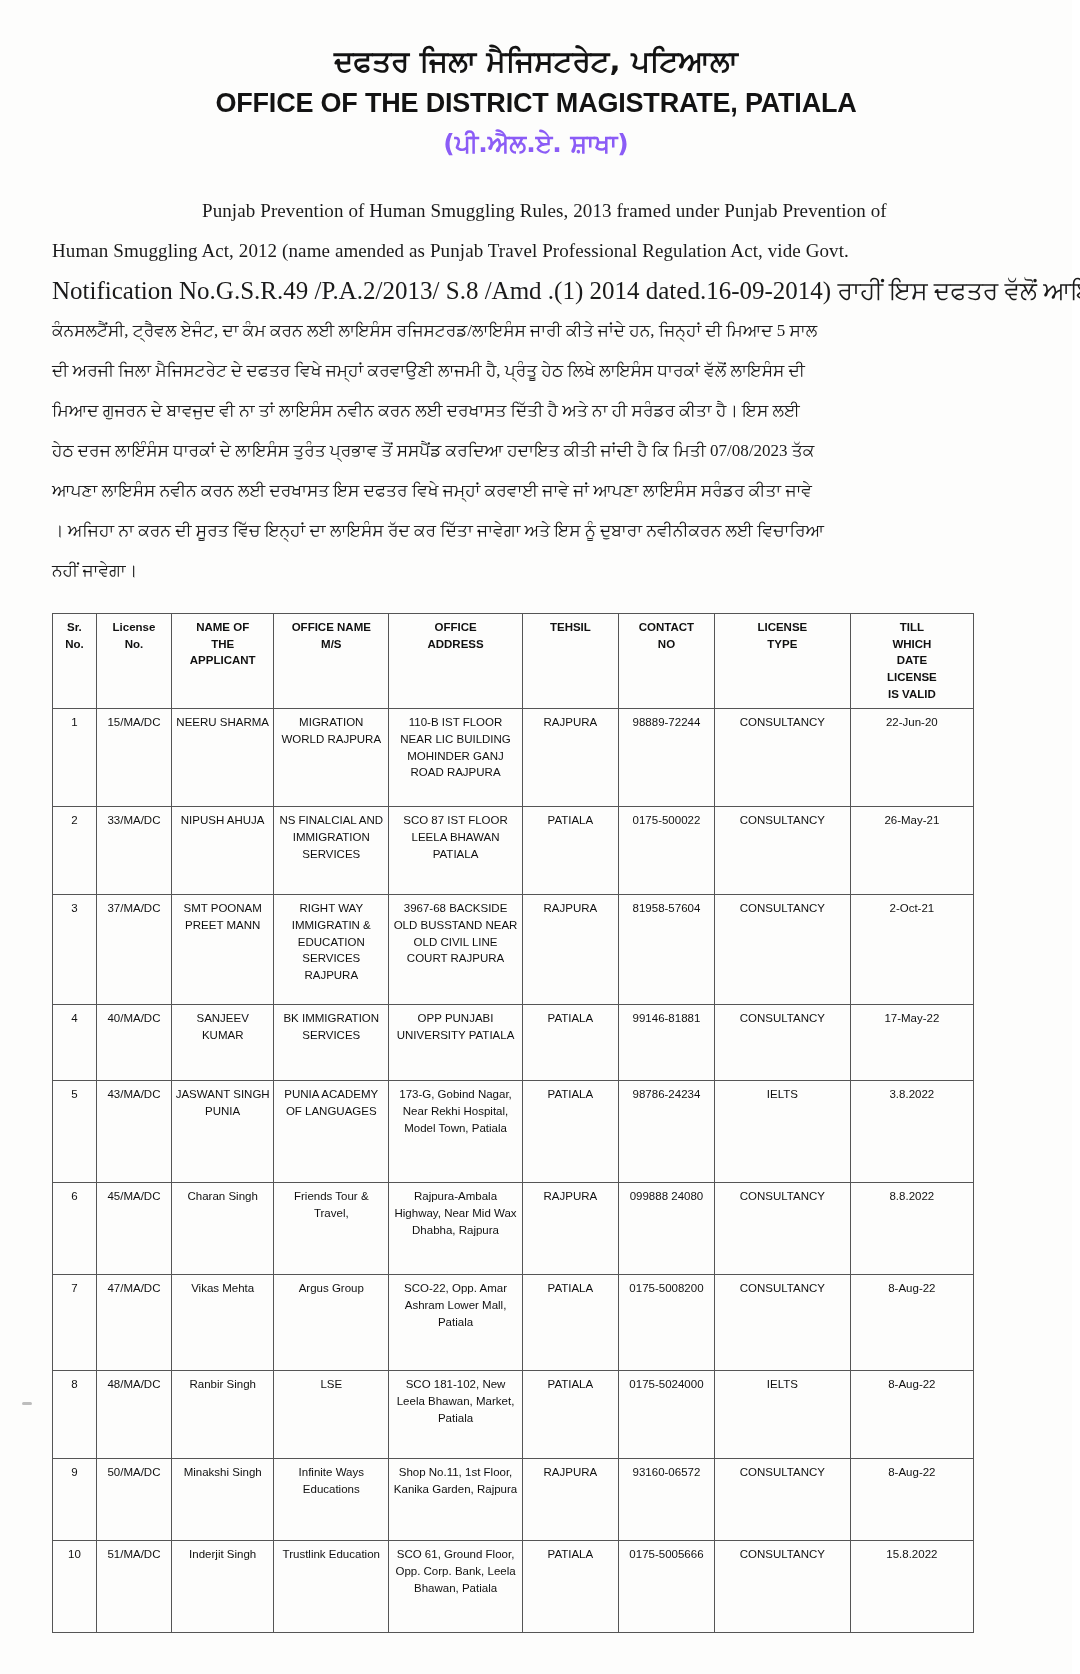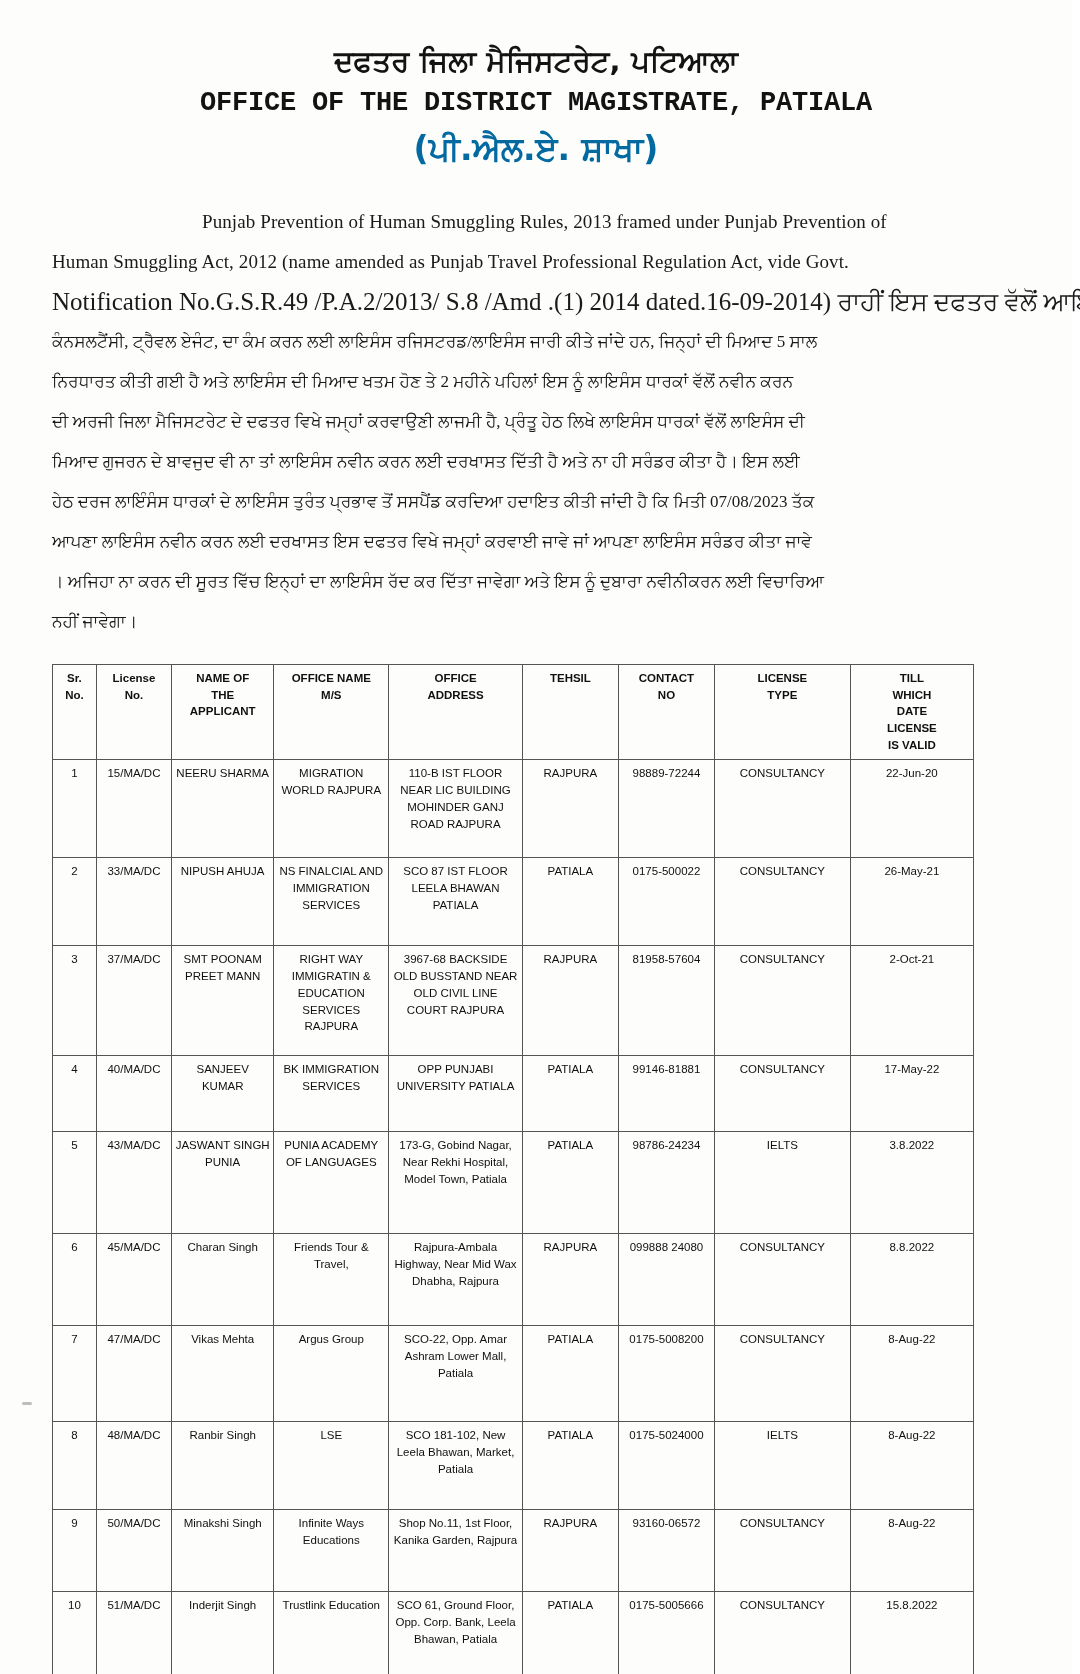--- a/index.html
+++ b/index.html
@@ -30,35 +30,35 @@
   }
   .title-gurmukhi {
     font-family: "DejaVu Sans", sans-serif;
     font-size: 29px;
     font-weight: 700;
     line-height: 1.35;
     letter-spacing: 0.2px;
     color: #131313;
   }
   .title-english {
-    font-family: Liberation Mono, monospace;
+    font-family: Liberation Sans, sans-serif;
     font-size: 27px;
     font-weight: 700;
     line-height: 1.4;
     letter-spacing: -0.2px;
     margin-top: 4px;
     color: #131313;
   }
   .title-branch {
     font-family: "DejaVu Sans", sans-serif;
-    font-size: 33px;
+    font-size: 25px;
     font-weight: 700;
     line-height: 1.4;
     margin-top: 3px;
-    color: #0369a1;
+    color: #8b5cf6;
   }
 
   
   .body-block {
     margin: 30px 52px 0 52px;
     text-align: justify;
     color: #1a1a1a;
   }
   .para-line {
     display: block;
@@ -151,21 +151,20 @@
     <div class="title-gurmukhi">ਦਫਤਰ ਜਿਲਾ ਮੈਜਿਸਟਰੇਟ, ਪਟਿਆਲਾ</div>
     <div class="title-english">OFFICE OF THE DISTRICT MAGISTRATE, PATIALA</div>
     <div class="title-branch">(ਪੀ.ਐਲ.ਏ. ਸ਼ਾਖਾ)</div>
   </div>
 
   <div class="body-block">
     <span class="para-line serif indent-first">Punjab Prevention of Human Smuggling Rules, 2013 framed under Punjab Prevention of</span>
     <span class="para-line serif">Human Smuggling Act, 2012 (name amended as Punjab Travel Professional Regulation Act, vide Govt.</span>
     <span class="para-line mixed">Notification No.G.S.R.49 /P.A.2/2013/ S.8 /Amd .(1) 2014 dated.16-09-2014) ਰਾਹੀਂ  ਇਸ ਦਫਤਰ ਵੱਲੋਂ ਆਇਲਟਸ,</span>
     <span class="para-line gur">ਕੰਨਸਲਟੈਂਸੀ, ਟ੍ਰੈਵਲ ਏਜੰਟ, ਦਾ ਕੰਮ ਕਰਨ ਲਈ ਲਾਇਸੰਸ ਰਜਿਸਟਰਡ/ਲਾਇਸੰਸ ਜਾਰੀ ਕੀਤੇ ਜਾਂਦੇ ਹਨ, ਜਿਨ੍ਹਾਂ ਦੀ ਮਿਆਦ 5 ਸਾਲ</span>
-    <span class="para-line gur">ਨਿਰਧਾਰਤ  ਕੀਤੀ ਗਈ ਹੈ ਅਤੇ ਲਾਇਸੰਸ ਦੀ ਮਿਆਦ ਖਤਮ ਹੋਣ ਤੇ 2 ਮਹੀਨੇ ਪਹਿਲਾਂ ਇਸ ਨੂੰ ਲਾਇਸੰਸ ਧਾਰਕਾਂ ਵੱਲੋਂ ਨਵੀਨ ਕਰਨ</span>
     <span class="para-line gur">ਦੀ ਅਰਜੀ ਜਿਲਾ ਮੈਜਿਸਟਰੇਟ ਦੇ ਦਫਤਰ ਵਿਖੇ ਜਮ੍ਹਾਂ ਕਰਵਾਉਣੀ ਲਾਜਮੀ ਹੈ, ਪ੍ਰੰਤੂ ਹੇਠ ਲਿਖੇ ਲਾਇਸੰਸ ਧਾਰਕਾਂ ਵੱਲੋਂ ਲਾਇਸੰਸ ਦੀ</span>
     <span class="para-line gur">ਮਿਆਦ ਗੁਜਰਨ ਦੇ ਬਾਵਜੁਦ ਵੀ ਨਾ ਤਾਂ ਲਾਇਸੰਸ ਨਵੀਨ ਕਰਨ ਲਈ ਦਰਖਾਸਤ ਦਿੱਤੀ ਹੈ ਅਤੇ ਨਾ ਹੀ ਸਰੰਡਰ ਕੀਤਾ ਹੈ। ਇਸ ਲਈ</span>
     <span class="para-line gur">ਹੇਠ ਦਰਜ ਲਾਇੰਸੰਸ ਧਾਰਕਾਂ ਦੇ ਲਾਇਸੰਸ ਤੁਰੰਤ ਪ੍ਰਭਾਵ ਤੋਂ ਸਸਪੈਂਡ ਕਰਦਿਆ ਹਦਾਇਤ ਕੀਤੀ ਜਾਂਦੀ ਹੈ ਕਿ ਮਿਤੀ 07/08/2023 ਤੱਕ</span>
     <span class="para-line gur">ਆਪਣਾ ਲਾਇਸੰਸ ਨਵੀਨ ਕਰਨ ਲਈ ਦਰਖਾਸਤ ਇਸ ਦਫਤਰ ਵਿਖੇ ਜਮ੍ਹਾਂ ਕਰਵਾਈ ਜਾਵੇ ਜਾਂ ਆਪਣਾ ਲਾਇਸੰਸ ਸਰੰਡਰ ਕੀਤਾ ਜਾਵੇ</span>
     <span class="para-line gur">। ਅਜਿਹਾ ਨਾ ਕਰਨ ਦੀ ਸੂਰਤ ਵਿੱਚ ਇਨ੍ਹਾਂ ਦਾ ਲਾਇਸੰਸ ਰੱਦ ਕਰ ਦਿੱਤਾ ਜਾਵੇਗਾ ਅਤੇ ਇਸ ਨੂੰ ਦੁਬਾਰਾ ਨਵੀਨੀਕਰਨ ਲਈ ਵਿਚਾਰਿਆ</span>
     <span class="para-line gur">ਨਹੀਂ ਜਾਵੇਗਾ।</span>
   </div>
 
   <div class="table-wrap">
     <table class="lic">

